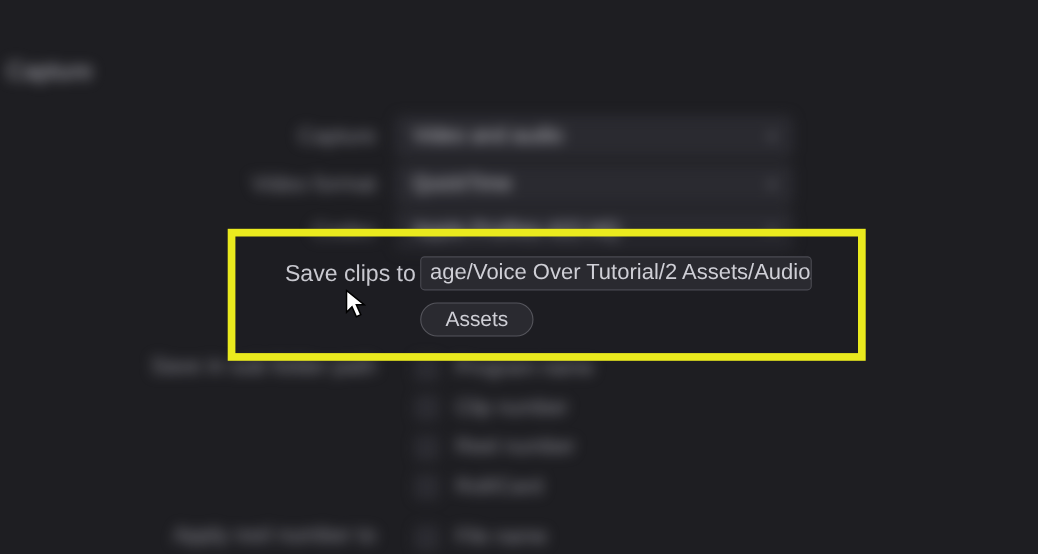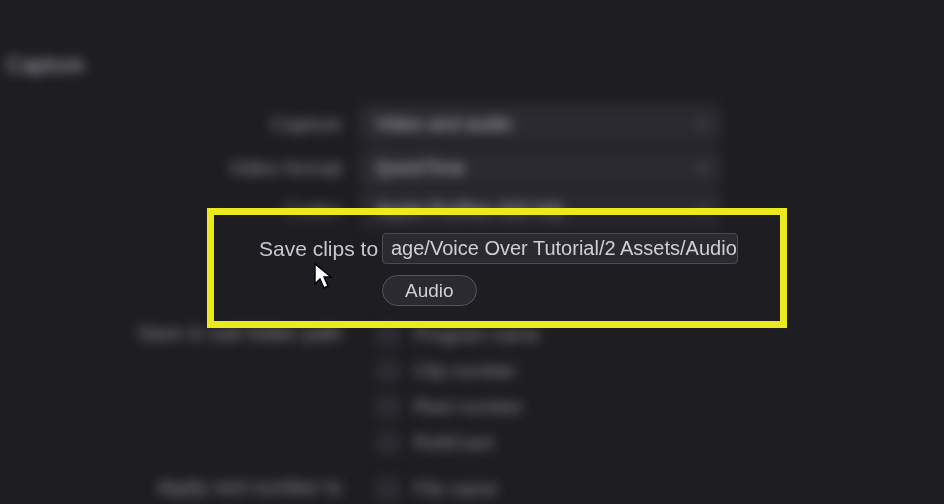--- a/index.html
+++ b/index.html
@@ -200,20 +200,20 @@
   </div>
 </div>
 
 <div class="highlight">
   <div class="hl-inner">
     <div class="hl-label">Save clips to</div>
     <div class="hl-input">
       <span>age/Voice Over Tutorial/2 Assets/Audio/VO</span>
     </div>
     <div class="hl-button">
-      <span>Audio</span>
+      <span>Assets</span>
     </div>
   </div>
 </div>
 
 <svg class="cursor" width="22" height="28" viewBox="0 0 22 28">
   <path d="M1 1 L1 21 L6 16 L10 25 L14 23 L10 14 L17 14 Z" fill="#ffffff" stroke="#000000" stroke-width="1.4"></path>
 </svg>
 
 </body></html>

